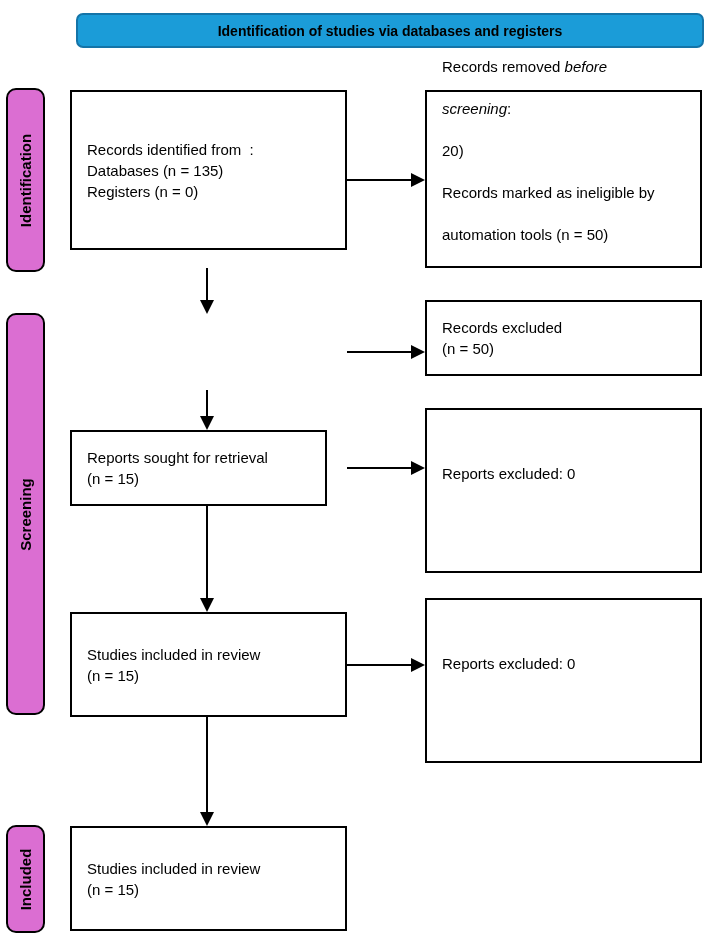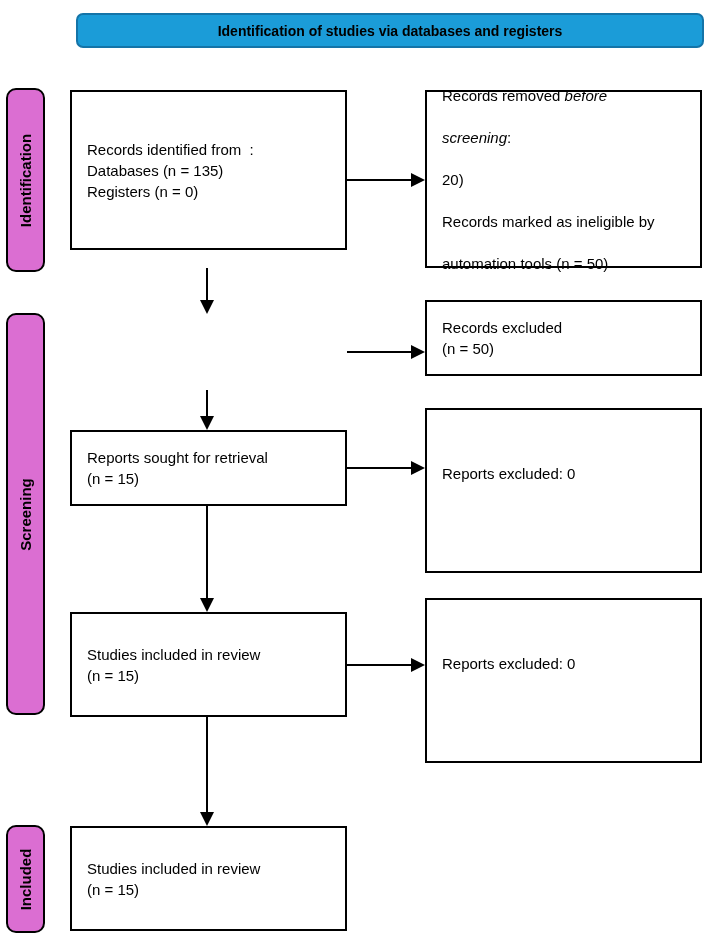--- a/index.html
+++ b/index.html
@@ -84,36 +84,36 @@
   <div class="side-label" style="top: 825px; height: 108px; background-color: rgb(219, 110, 210);">
     <span>Included</span>
   </div>
 
   <div class="box" style="left:70px;top:90px;width:277px;height:160px;">
     <div class="box-text">Records identified from &nbsp;:
 Databases (n = 135)
 Registers (n = 0)</div>
   </div>
 
-  <div class="box" style="left:425px;top:90px;width:277px;height:178px;">
+  <div class="box" style="left:425px;top:90px;width:277px;height:178px;align-items:flex-end;">
     <div class="box-text">
       <div class="ln"><span>Records removed </span><i>before</i></div>
       <div class="ln"><i>screening</i><span>:</span></div>
       <div class="ln">20)</div>
       <div class="ln">Records marked as ineligible by</div>
       <div class="ln">automation tools (n = 50)</div>
     </div>
   </div>
 
   <div class="box" style="left:425px;top:300px;width:277px;height:76px;">
     <div class="box-text">Records excluded
 (n = 50)</div>
   </div>
 
-  <div class="box" style="left:70px;top:430px;width:277px;height:76px;">
+  <div class="box" style="left:70px;top:430px;width:257px;height:76px;">
     <div class="box-text">Reports sought for retrieval
 (n = 15)</div>
   </div>
   <div class="box lift" style="left:425px;top:408px;width:277px;height:165px;">
     <div class="box-text">Reports excluded: 0</div>
   </div>
 
   <div class="box" style="left:70px;top:612px;width:277px;height:105px;">
     <div class="box-text">Studies included in review
 (n = 15)</div>

